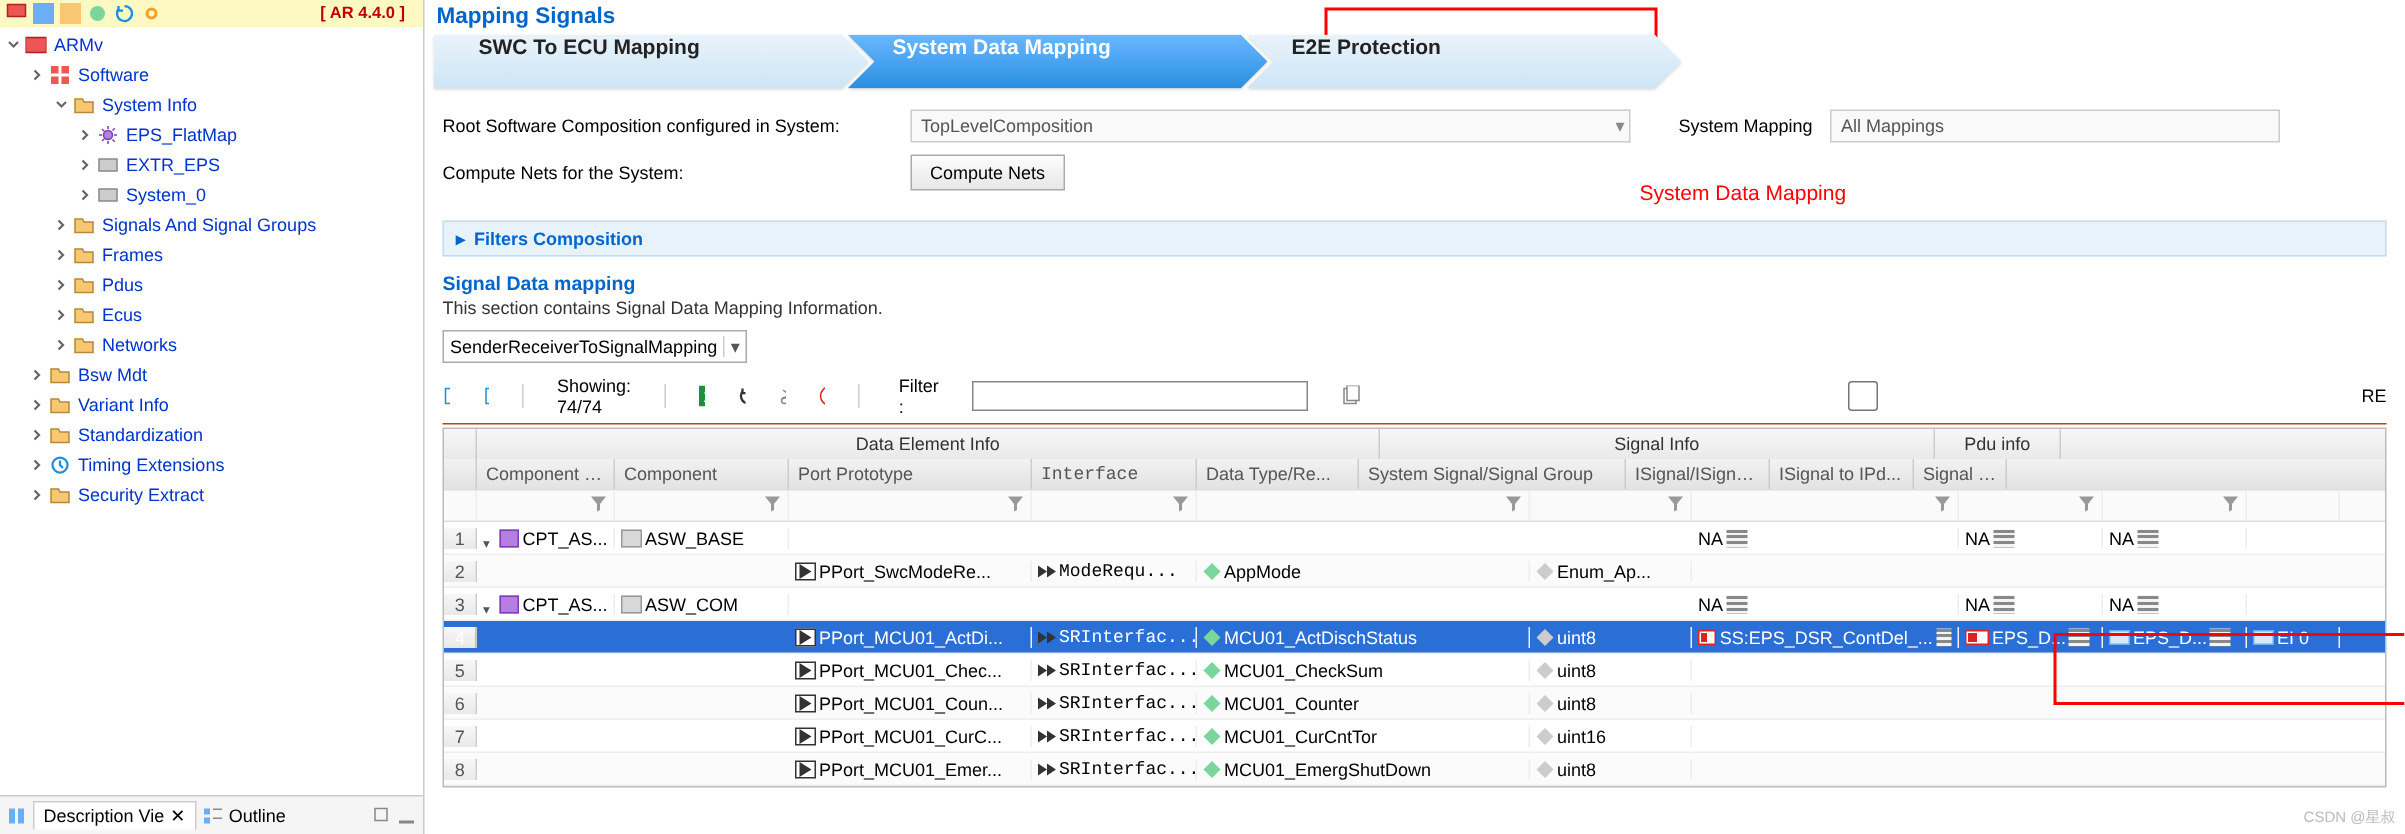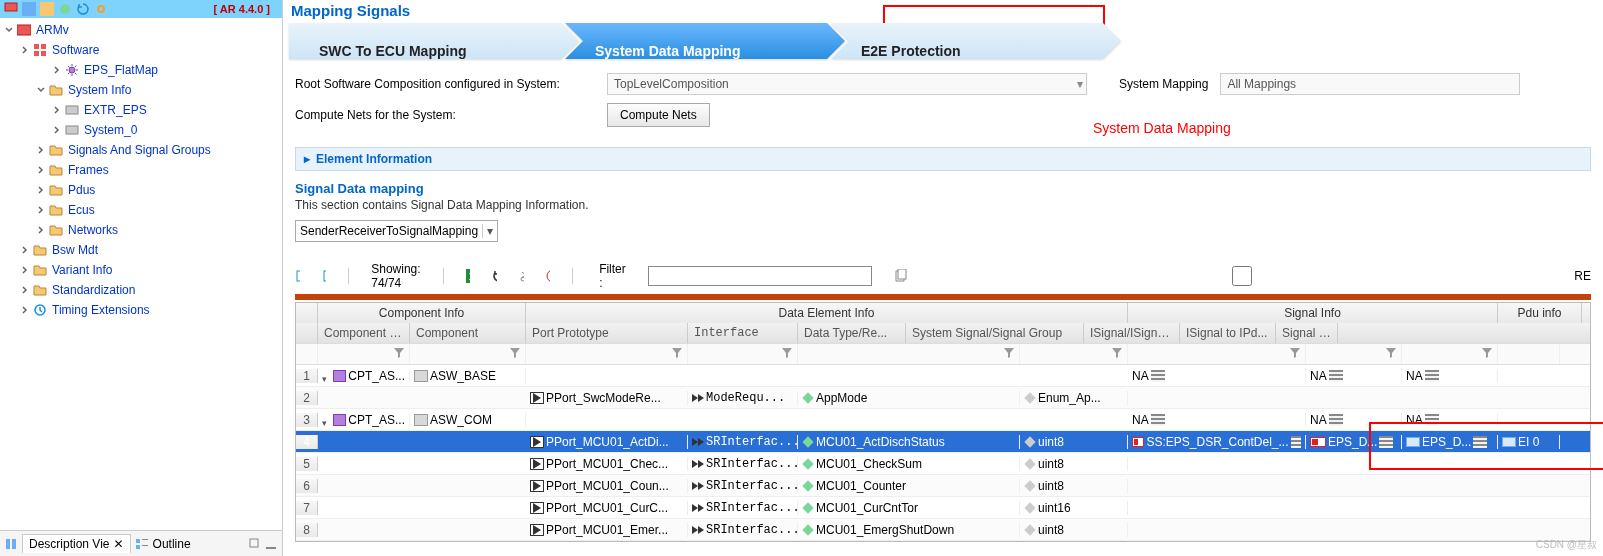--- a/index.html
+++ b/index.html
@@ -1,20 +1,20 @@
 <!DOCTYPE html>
 <html><head>
   <meta charset="utf-8">
   <style>
     * { box-sizing: border-box; margin: 0; padding: 0; font-family: "Segoe UI", Tahoma, sans-serif; font-size: 12px; }
     body { width: 1603px; height: 556px; background: #fff; overflow: hidden; display: flex; }
     
     
     .sidebar { width: 283px; height: 100%; border-right: 1px solid #ccc; overflow: hidden; position: relative; }
-    .toolbar-top { height: 18px; background: #7dd3fc; display: flex; align-items: center; gap: 4px; padding: 0 4px; }
+    .toolbar-top { height: 18px; background: #fef9c3; display: flex; align-items: center; gap: 4px; padding: 0 4px; }
     .toolbar-top svg, .tb-ico { width: 14px; height: 14px; }
     .ar-version { color: #c00000; font-weight: bold; margin-left: auto; margin-right: 8px; font-size: 11px;}
     .tree { padding: 2px 0; }
     .tree-item { display: flex; align-items: center; height: 20px; cursor: pointer; }
     .tw { width: 14px; display: inline-flex; align-items: center; justify-content: center; color: #555;}
     .tree-icon { width: 16px; height: 16px; display: inline-flex; align-items: center; justify-content: center; margin-right: 4px; }
     .tree-label { color: #0033cc; }
     .indent { display: inline-block; height: 1px; }
     .folder-ico { fill: #f7c871; stroke:#b5893a;}
     .gear-ico { fill:#b57fe0; stroke:#7a3fb5;}
@@ -24,21 +24,21 @@
     .bottom-tabs .tab { display:flex; align-items:center; gap:4px; padding:2px 6px; background:#fff; border:1px solid #ccc; border-bottom:none;}
     .bottom-tabs .actions { margin-left:auto; display:flex; gap:2px;}
     
     
     .main { flex: 1; height: 100%; overflow: hidden; position: relative; }
     .editor-title { color: #0066cc; font-size: 15px; font-weight: bold; padding: 2px 8px; }
     .red-box-title { position:absolute; left:600px; top:5px; width:222px; height:44px; border:2px solid #ff0000; pointer-events:none;}
     
     
     .chevrons { display:flex; height:36px; margin:2px 6px 6px 6px;}
-    .chev { position:relative; height:36px; display:flex; align-items:flex-end; padding:0 24px 0 30px; margin-right:-14px; filter: drop-shadow(0 1px 1px rgba(0,0,0,.15));}
+    .chev { position:relative; height:36px; display:flex; align-items:flex-start; padding:0 24px 0 30px; margin-right:-14px; filter: drop-shadow(0 1px 1px rgba(0,0,0,.15));}
     .chev span { font-weight:bold; font-size:14px; position:relative; z-index:2;}
     .chev::before { content:""; position:absolute; inset:0; background:linear-gradient(#e9f3fb,#cde5f6); clip-path: polygon(0 0, calc(100% - 18px) 0, 100% 50%, calc(100% - 18px) 100%, 0 100%, 18px 50%);}
     .chev.first::before { clip-path: polygon(0 0, calc(100% - 18px) 0, 100% 50%, calc(100% - 18px) 100%, 0 100%);}
     .chev.active::before { background:linear-gradient(#6ab7ff,#2a8fe0);}
     .chev.active span{ color:#fff;}
     .chev:not(.active) span{ color:#222;}
     
     .form-area { padding: 8px 12px;}
     .frow { display:flex; align-items:center; gap:12px; margin-bottom:8px;}
     .flabel { width: 300px; }
@@ -46,21 +46,21 @@
     .fbtn { background:linear-gradient(#fdfdfd,#e7e7e7); border:1px solid #aaa; height:24px; padding:0 12px; cursor:pointer;}
     .sys-map-label { margin-left:20px; }
     .annot { color:#ff0000; position:absolute; left:810px; top:120px; font-size:14px;}
     
     .section-header { background:#e8f2fb; border:1px solid #c3dbec; margin:4px 12px; padding:4px 8px; color:#0066cc; font-weight:bold; display:flex; align-items:center; gap:6px;}
     .section-title { color:#0066cc; font-weight:bold; padding:6px 12px 2px; font-size:13px;}
     .section-desc { padding:0 12px 6px; color:#333;}
     .select-box { margin:2px 12px 8px; border:1px solid #aaa; background:#fff; height:22px; display:inline-flex; align-items:center; padding:0 4px; gap:4px;}
     .select-box .dd { border-left:1px solid #ccc; padding-left:4px; color:#555;}
     
-    .grid-toolbar { margin:12px 12px 2px; display:flex; align-items:center; gap:22px; border-bottom:6px solid #c2410c; padding-bottom:4px;}
+    .grid-toolbar { margin:0 12px 2px; display:flex; align-items:center; gap:22px; border-bottom:1px solid #c2410c; padding-bottom:4px;}
     .grid-toolbar .sep { border-left:1px solid #ccc; height:16px;}
     .grid-toolbar .filter-lbl { margin-left:4px;}
     .grid-toolbar input { border:1px solid #888; height:20px; width:660px; padding:0 4px;}
     .grid-toolbar .right { margin-left:auto; display:flex; align-items:center; gap:4px;}
     .re-check { display:flex; align-items:center; gap:2px;}
     
     
     .grid-wrap { margin:0 12px; border:1px solid #bbb; position:relative;}
     .grid-hdr-group { display:flex; background:linear-gradient(#f7f7f7,#e9e9e9);}
     .gcol { border-right:1px solid #ccc; text-align:center; padding:3px 0; color:#333;}
@@ -156,49 +156,49 @@
             <svg class="ico14">
               <rect x="1" y="1" width="5" height="5" fill="#e55"></rect>
               <rect x="8" y="1" width="5" height="5" fill="#e55"></rect>
               <rect x="1" y="8" width="5" height="5" fill="#e55"></rect>
               <rect x="8" y="8" width="5" height="5" fill="#e55"></rect>
             </svg>
           </span>
        <span class="tree-label">Software</span>
      </div>
         <div class="tree-item">
+       <span class="indent" style="width:34px"></span>
+       <span class="tw">
+            <svg class="ico12 tw-chev">
+              <path d="M3 4l3 3 3-3"></path>
+            </svg>
+          </span>
+       <span class="tree-icon">
+            <svg class="ico14">
+              <path class="folder-ico" d="M1 3h5l1 2h6v7H1z"></path>
+            </svg>
+          </span>
+       <span class="tree-label">System Info</span>
+     </div>
+        <div class="tree-item">
        <span class="indent" style="width:50px"></span>
        <span class="tw">
             <svg class="ico12 tw-chev">
               <path d="M4 3l3 3-3 3"></path>
             </svg>
           </span>
        <span class="tree-icon">
             <svg class="ico14">
               <circle cx="7" cy="7" r="3" class="gear-ico"></circle>
               <path d="M7 1v2M7 11v2M1 7h2M11 7h2M3 3l1.5 1.5M10 10l1.5 1.5M3 11l1.5-1.5M10 4l1.5-1.5" stroke="#7a3fb5"></path>
             </svg>
           </span>
        <span class="tree-label">EPS_FlatMap</span>
      </div>
         <div class="tree-item">
-       <span class="indent" style="width:34px"></span>
-       <span class="tw">
-            <svg class="ico12 tw-chev">
-              <path d="M3 4l3 3 3-3"></path>
-            </svg>
-          </span>
-       <span class="tree-icon">
-            <svg class="ico14">
-              <path class="folder-ico" d="M1 3h5l1 2h6v7H1z"></path>
-            </svg>
-          </span>
-       <span class="tree-label">System Info</span>
-     </div>
-        <div class="tree-item">
        <span class="indent" style="width:50px"></span>
        <span class="tw">
             <svg class="ico12 tw-chev">
               <path d="M4 3l3 3-3 3"></path>
             </svg>
           </span>
        <span class="tree-icon">
             <svg class="ico14">
               <rect x="1" y="3" width="12" height="8" class="grey-ico"></rect>
             </svg>
@@ -338,20 +338,34 @@
               <path d="M4 3l3 3-3 3"></path>
             </svg>
           </span>
        <span class="tree-icon">
             <svg class="ico14">
               <circle cx="7" cy="7" r="5" class="clock-ico"></circle>
               <path d="M7 4v3l2 2" class="clock-ico"></path>
             </svg>
           </span>
        <span class="tree-label">Timing Extensions</span>
+     </div>
+        <div class="tree-item">
+       <span class="indent" style="width:18px"></span>
+       <span class="tw">
+            <svg class="ico12 tw-chev">
+              <path d="M4 3l3 3-3 3"></path>
+            </svg>
+          </span>
+       <span class="tree-icon">
+            <svg class="ico14">
+              <path class="folder-ico" d="M1 3h5l1 2h6v7H1z"></path>
+            </svg>
+          </span>
+       <span class="tree-label">Security Extract</span>
      </div>
       </div>
   </div>
 
   <div class="bottom-tabs">
     <svg class="ico14">
         <rect x="2" y="2" width="4" height="10" fill="#6aaef5"></rect>
         <rect x="8" y="2" width="4" height="10" fill="#6aaef5"></rect>
       </svg>
     <span class="tab">
@@ -404,21 +418,21 @@
     </div>
     <div class="frow">
       <span class="flabel">Compute Nets for the System:</span>
       <button class="fbtn">Compute Nets</button>
     </div>
   </div>
   <div class="annot">System  Data Mapping</div>
   
   <div class="section-header">
     <span>▸</span>
-    <span>Element Information</span>
+    <span>Filters Composition</span>
   </div>
   
   <div class="section-title">Signal Data mapping</div>
   <div class="section-desc">This section contains Signal Data Mapping Information.</div>
   
   <div class="select-box">
     <span>SenderReceiverToSignalMapping</span>
     <span class="dd">▾</span>
   </div>
   
@@ -462,21 +476,20 @@
       <label class="re-check">
           <input type="checkbox" style="">
           <span>RE</span>
         </label>
     </div>
   </div>
   
   <div class="grid-wrap">
     <div class="grid-hdr-group">
       <div class="gcol w-rownum"></div>
-      <div class="gcol" style="width:208px">Component Info</div>
       <div class="gcol" style="width:602px">Data Element Info</div>
       <div class="gcol" style="width:370px">Signal Info</div>
       <div class="gcol" style="width:84px">Pdu info</div>
     </div>
     <div class="grid-hdr-cols">
       <div class="hcol w-rownum"></div>
       <div class="hcol w-comppr">Component Pr...</div>
       <div class="hcol w-comp">Component</div>
       <div class="hcol w-port">Port Prototype</div>
       <div class="hcol w-if">Interface</div>

